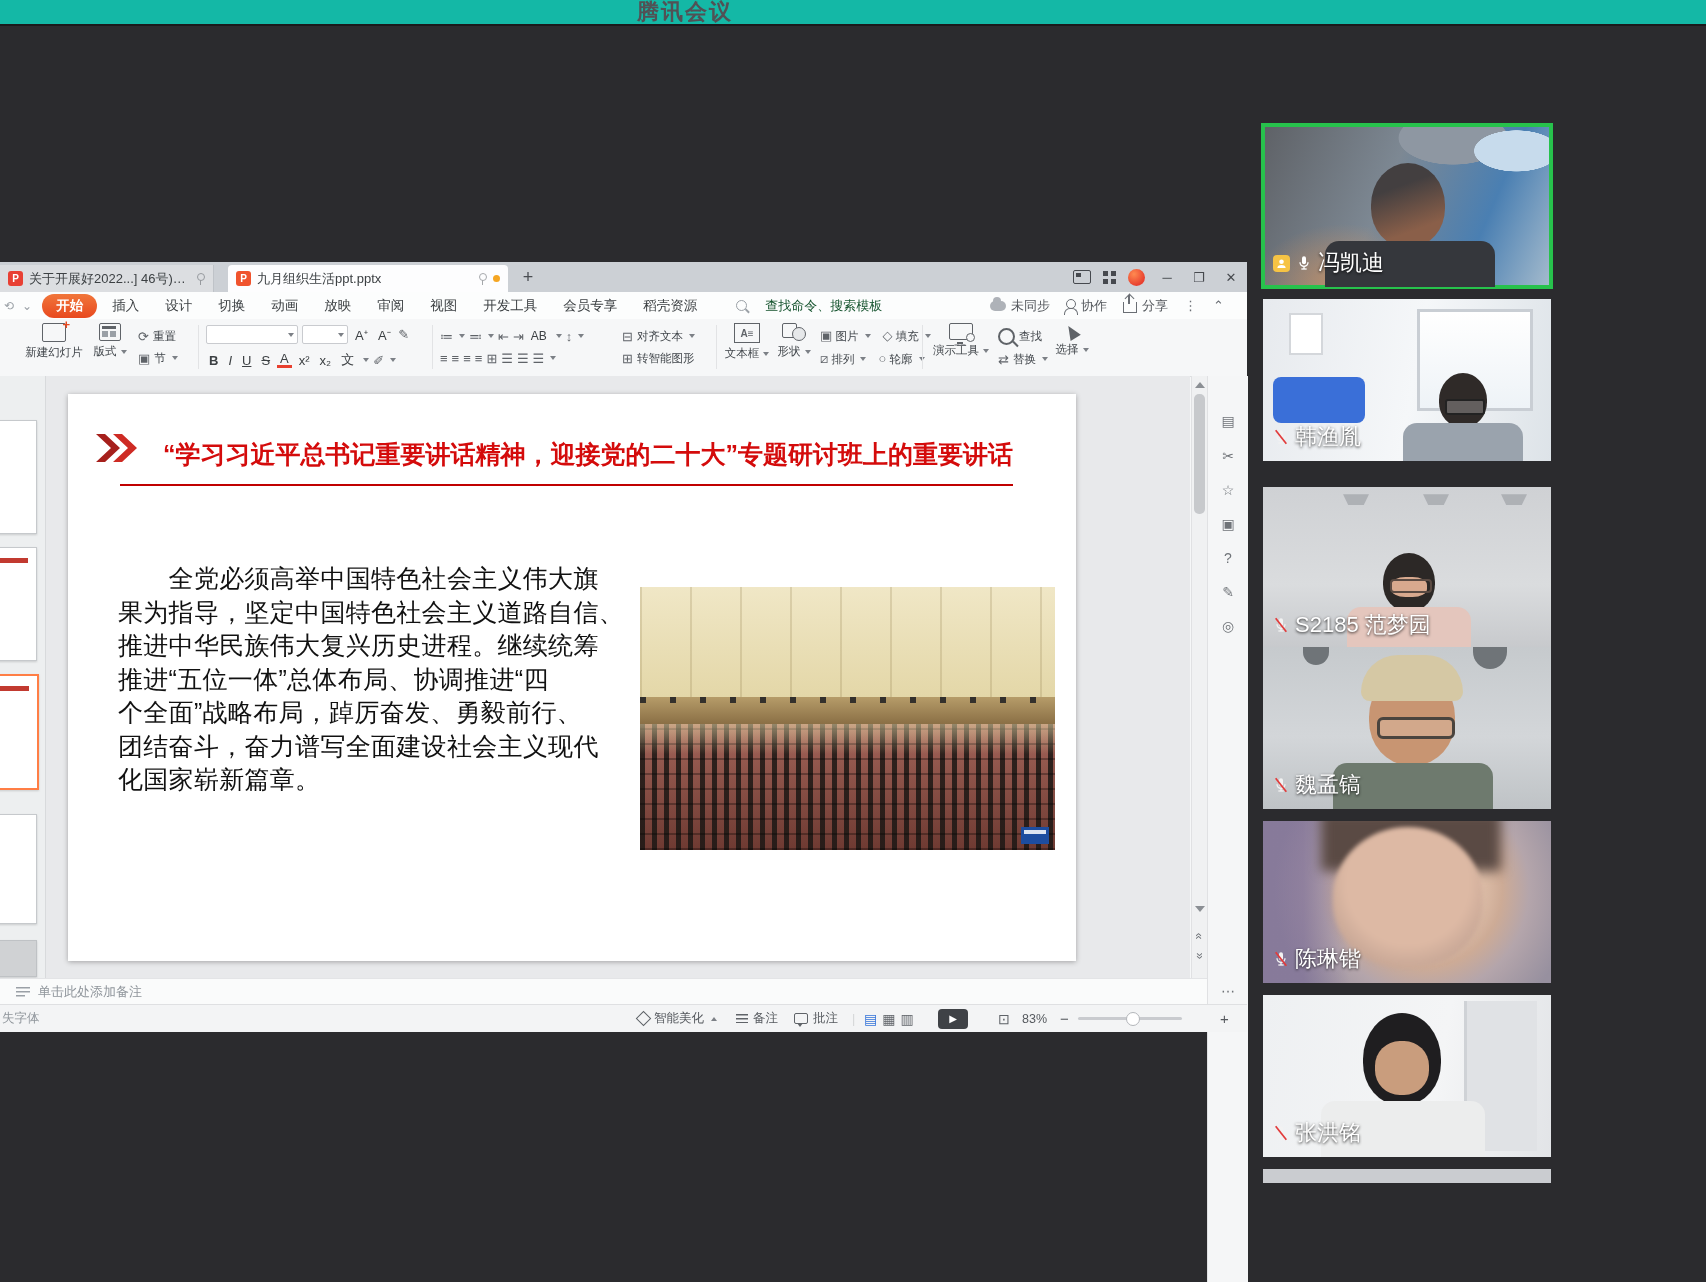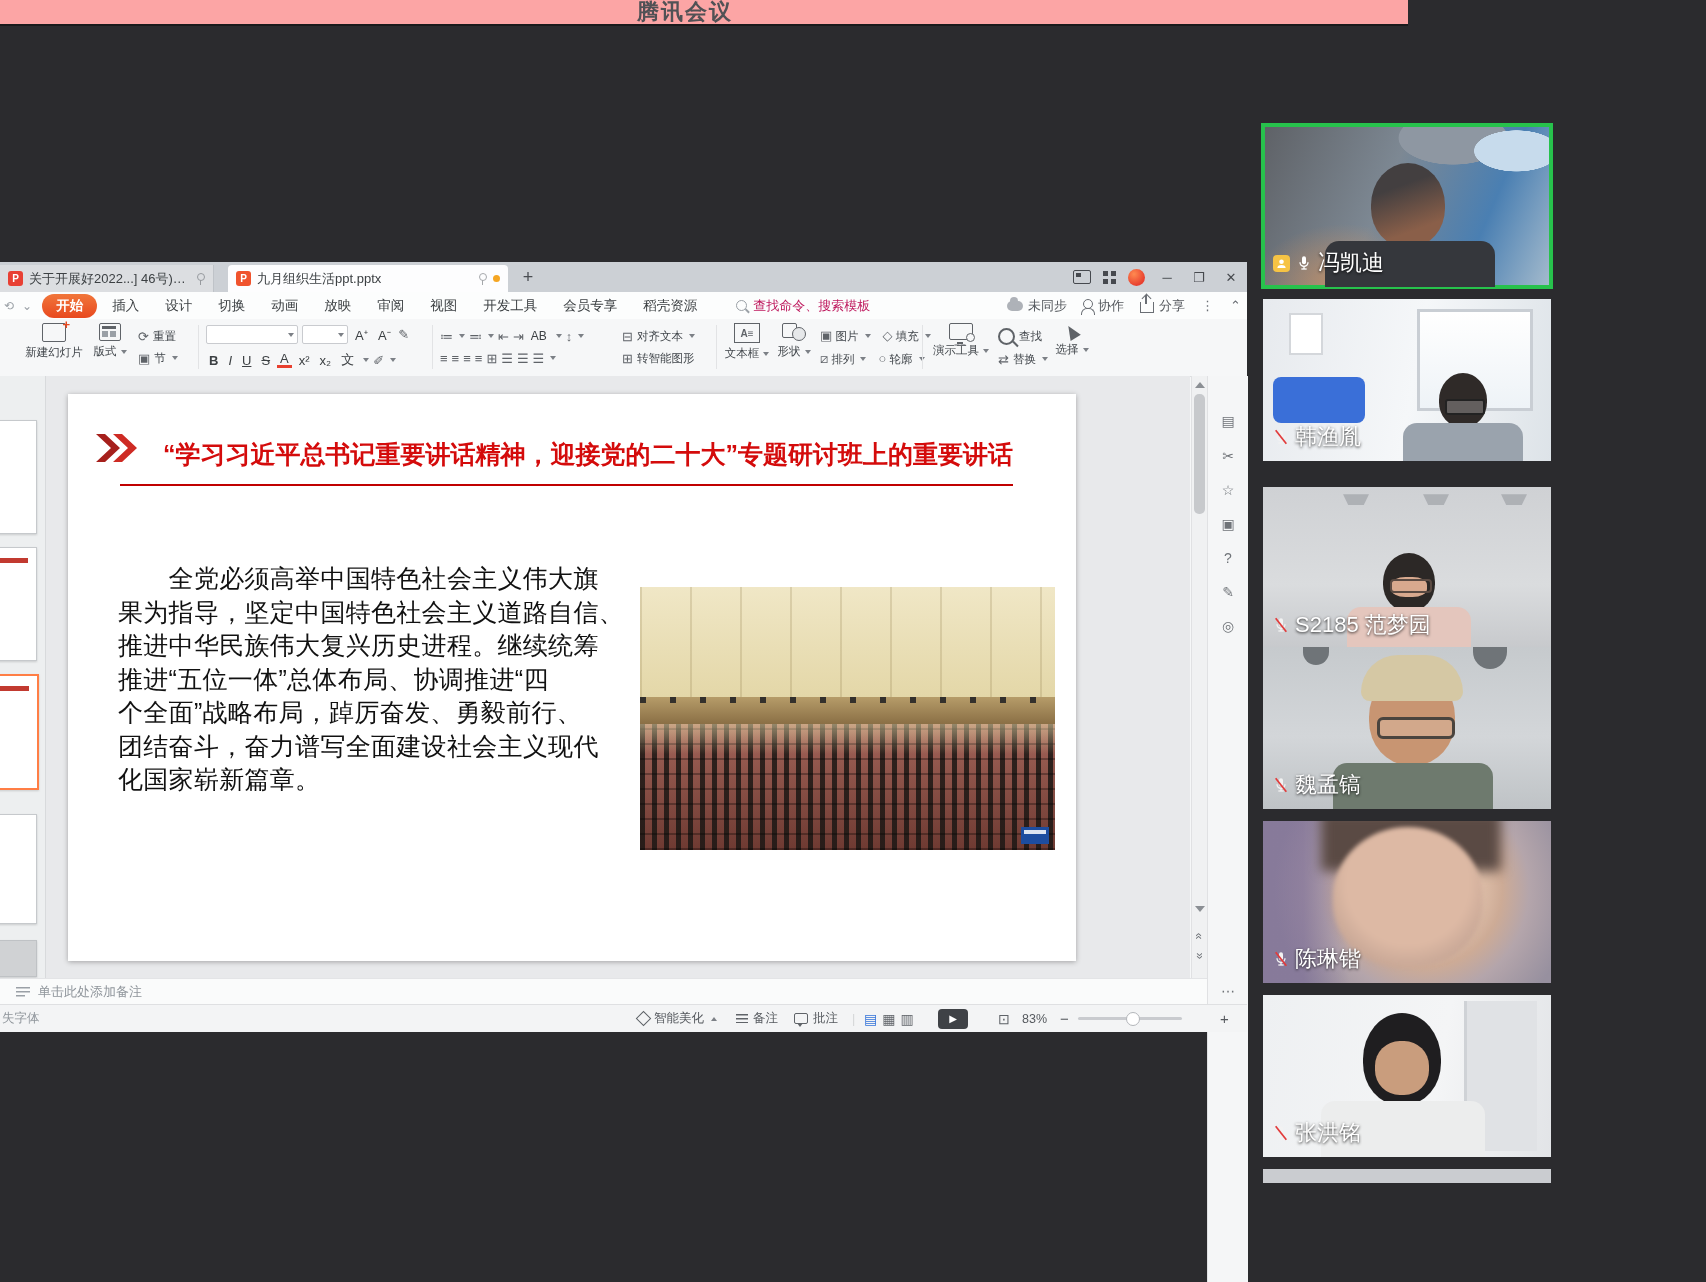--- a/index.html
+++ b/index.html
@@ -1,19 +1,19 @@
 <!DOCTYPE html>
 <html><head>
 <meta charset="utf-8">
 <style>
   html,body{margin:0;padding:0;background:#1d1d1f;font-family:"Liberation Sans",sans-serif;}
   #canvas{position:relative;width:1706px;height:1282px;background:#2b2b2e;overflow:hidden;}
 
   
-  .titlebar{position:absolute;left:0;top:0;width:1408px;height:24px;background:#fca5a5;border-bottom:2px solid #1a1a1c;overflow:hidden;}
+  .titlebar{position:absolute;left:0;top:0;width:1706px;height:24px;background:#14b8a6;border-bottom:2px solid #1a1a1c;overflow:hidden;}
   .titlebar span{display:block;position:absolute;left:560px;width:250px;text-align:center;top:-3px;font-size:22px;font-weight:700;color:#515155;letter-spacing:2px;}
 
   
   .wps{position:absolute;left:0;top:262px;width:1247px;height:769px;background:#f6f7f8;}
 
   
   .tabbar{position:absolute;left:0;top:0;width:1247px;height:30px;background:#ccd0d5;}
   .doctab{position:absolute;top:3px;height:27px;display:flex;align-items:center;gap:6px;padding:0 8px;box-sizing:border-box;font-size:13px;color:#3c4043;}
   .doctab.inactive{left:0;width:214px;background:#dcdee1;border-right:1px solid #bfc3c8;}
   .doctab.active{left:228px;width:280px;background:#fdfdfe;border-radius:4px 4px 0 0;}
@@ -35,24 +35,24 @@
      linear-gradient(#46494e,#46494e) 8px 0/5px 5px no-repeat,
      linear-gradient(#46494e,#46494e) 0 8px/5px 5px no-repeat,
      linear-gradient(#46494e,#46494e) 8px 8px/5px 5px no-repeat;}
   .avatar-dot{width:17px;height:17px;border-radius:50%;background:radial-gradient(circle at 35% 30%,#ff8a50,#e8402f 70%);}
 
   
   .menubar{position:absolute;left:0;top:30px;width:1247px;height:27px;background:#fcfdfd;border-bottom:1px solid #e8e9eb;display:flex;align-items:center;font-size:13.5px;color:#3c4043;}
   .qat{display:flex;gap:8px;color:#9aa0a6;font-size:12px;margin:0 10px 0 4px;}
   .menuitem{padding:0 13px;white-space:nowrap;}
   .menuitem.pill{background:linear-gradient(#f1763a,#e8491f);color:#fff;border-radius:13px;padding:3px 14px;font-weight:700;margin-right:2px;}
-  .menusearch{display:flex;align-items:center;gap:6px;color:#be185d;font-size:13px;margin-left:26px;}
+  .menusearch{display:flex;align-items:center;gap:18px;color:#14532d;font-size:13px;margin-left:26px;}
   .icon-search{width:9px;height:9px;border:1.5px solid #9aa0a6;border-radius:50%;position:relative;display:inline-block;}
   .icon-search::after{content:"";position:absolute;width:5px;height:1.5px;background:#9aa0a6;transform:rotate(45deg);right:-4px;bottom:-1px;}
-  .menubar-right{margin-left:auto;display:flex;align-items:center;gap:16px;padding-right:6px;color:#55595e;font-size:13px;}
+  .menubar-right{margin-left:auto;display:flex;align-items:center;gap:16px;padding-right:23px;color:#55595e;font-size:13px;}
   .mr-item{display:flex;align-items:center;gap:5px;white-space:nowrap;}
   .icon-cloud{width:16px;height:10px;background:#aeb2b8;border-radius:6px;position:relative;}
   .icon-cloud::before{content:"";position:absolute;left:3px;top:-4px;width:8px;height:8px;background:#aeb2b8;border-radius:50%;}
   .icon-person{width:8px;height:8px;border:1.5px solid #6a6e74;border-radius:50%;position:relative;margin-top:-4px;}
   .icon-person::after{content:"";position:absolute;left:-3px;top:8px;width:12px;height:6px;border:1.5px solid #6a6e74;border-bottom:none;border-radius:6px 6px 0 0;}
   .icon-share{width:12px;height:10px;border:1.5px solid #6a6e74;border-top:none;position:relative;margin-top:4px;}
   .icon-share::after{content:"";position:absolute;left:4px;top:-7px;width:1.5px;height:9px;background:#6a6e74;}
   .icon-share::before{content:"";position:absolute;left:1.5px;top:-7px;width:6px;height:6px;border-left:1.5px solid #6a6e74;border-top:1.5px solid #6a6e74;transform:rotate(45deg);}
   .gl{color:#6a6e74;}
 

